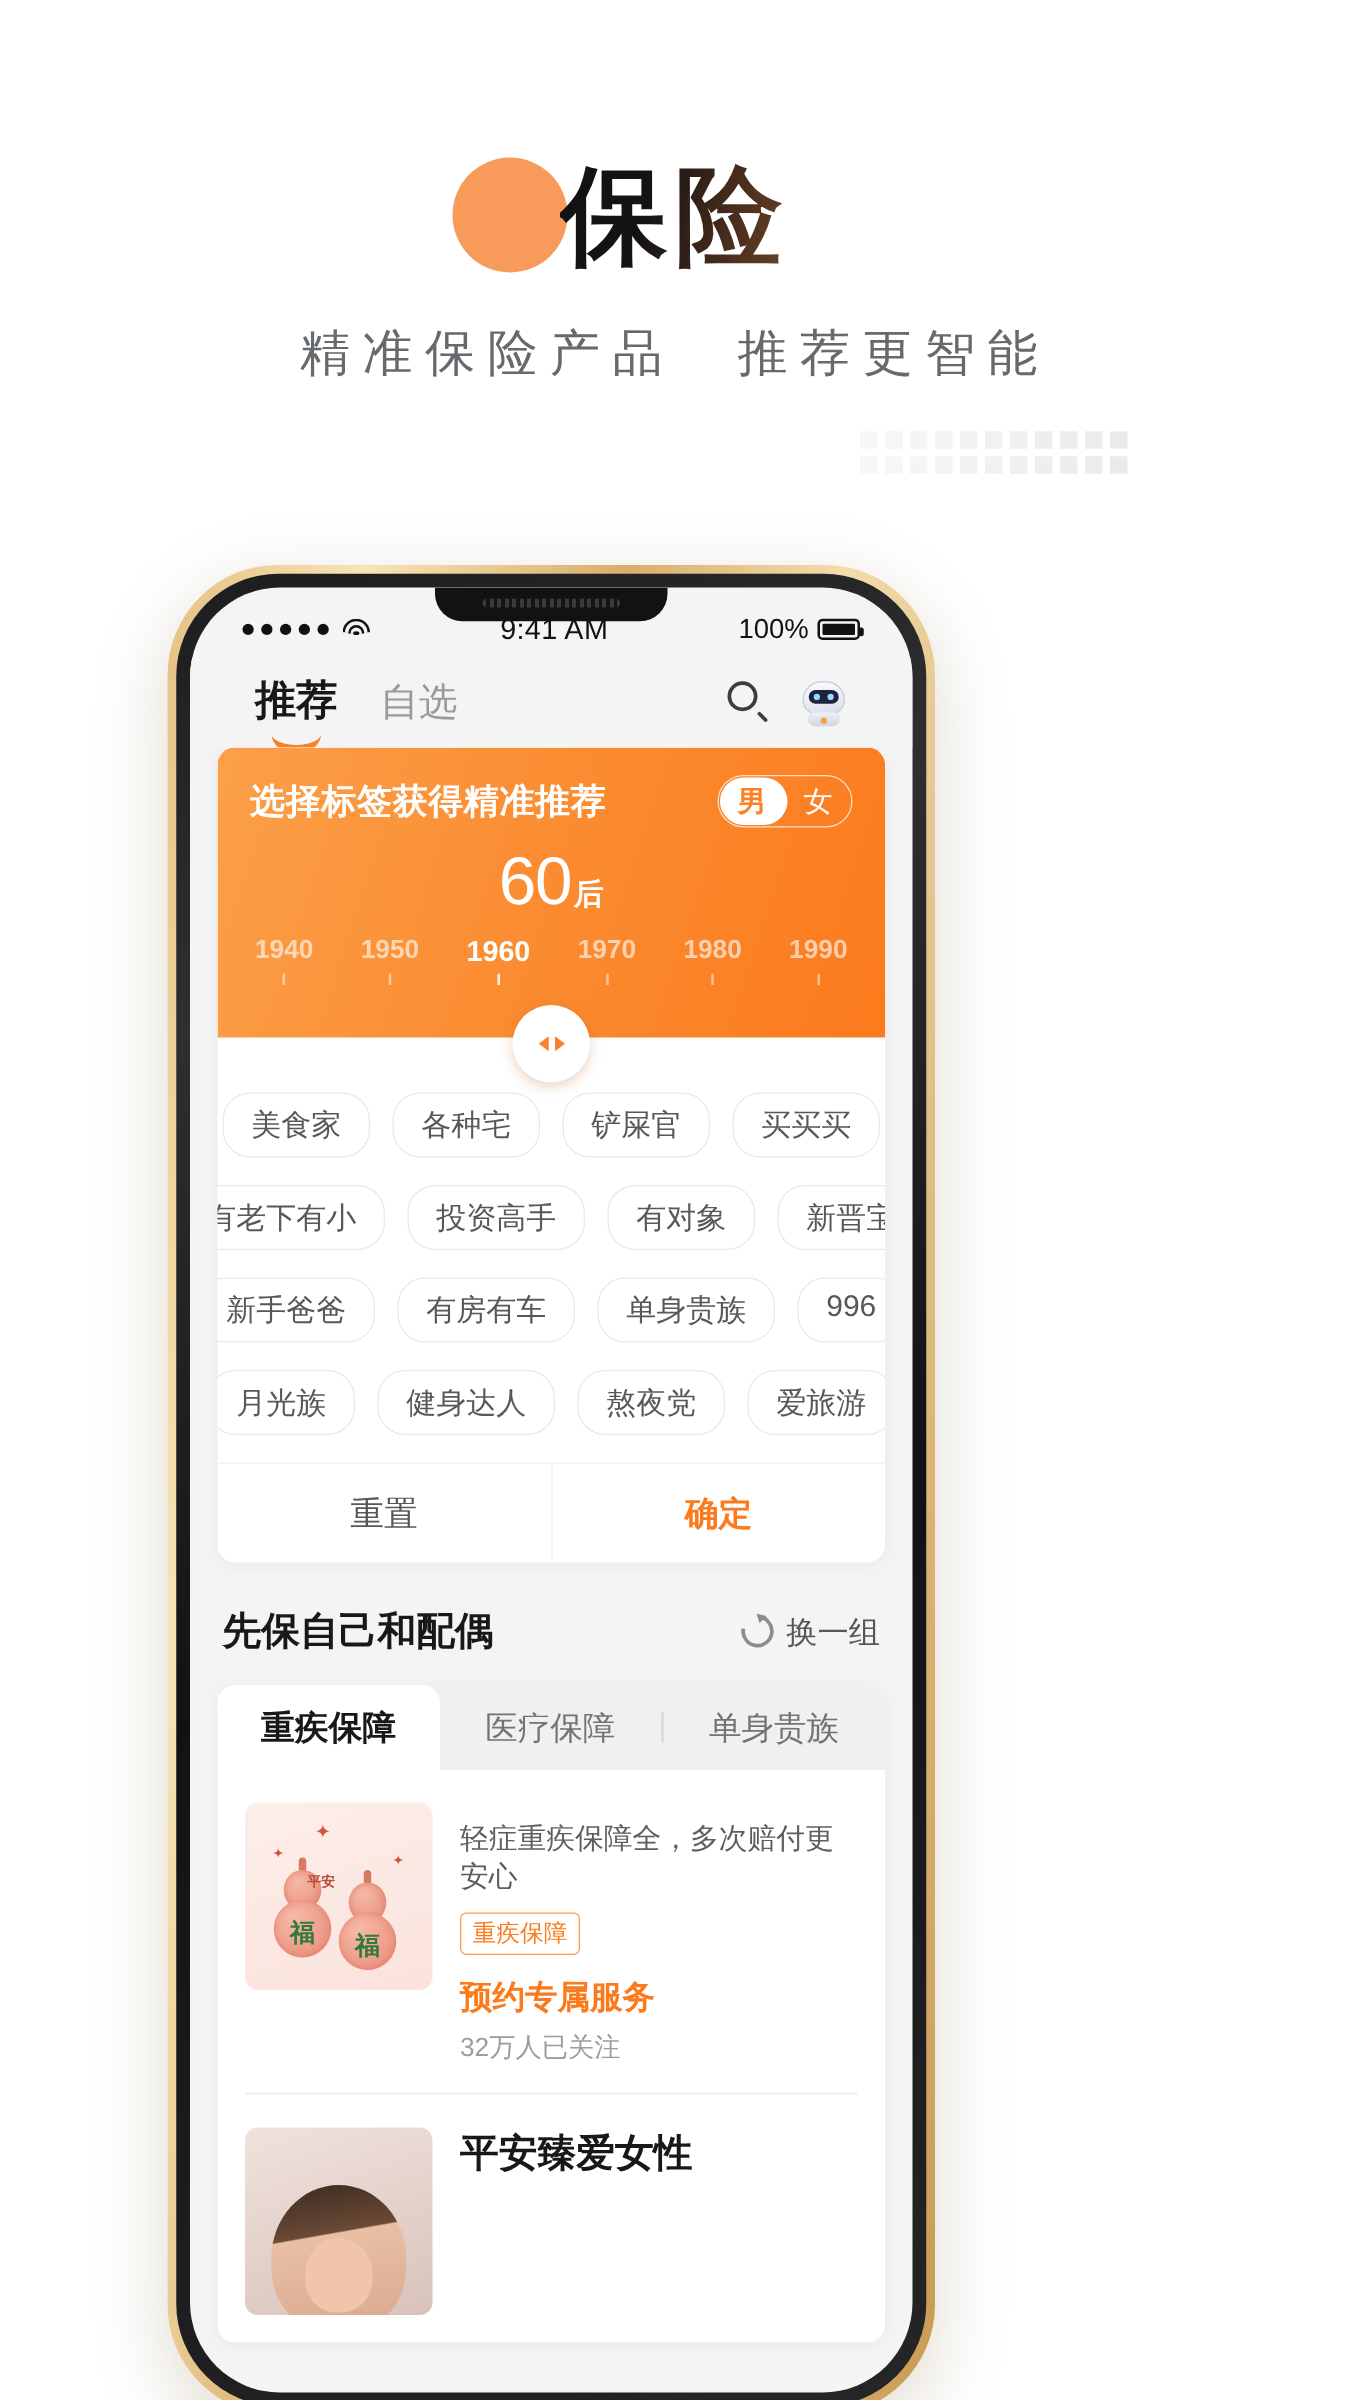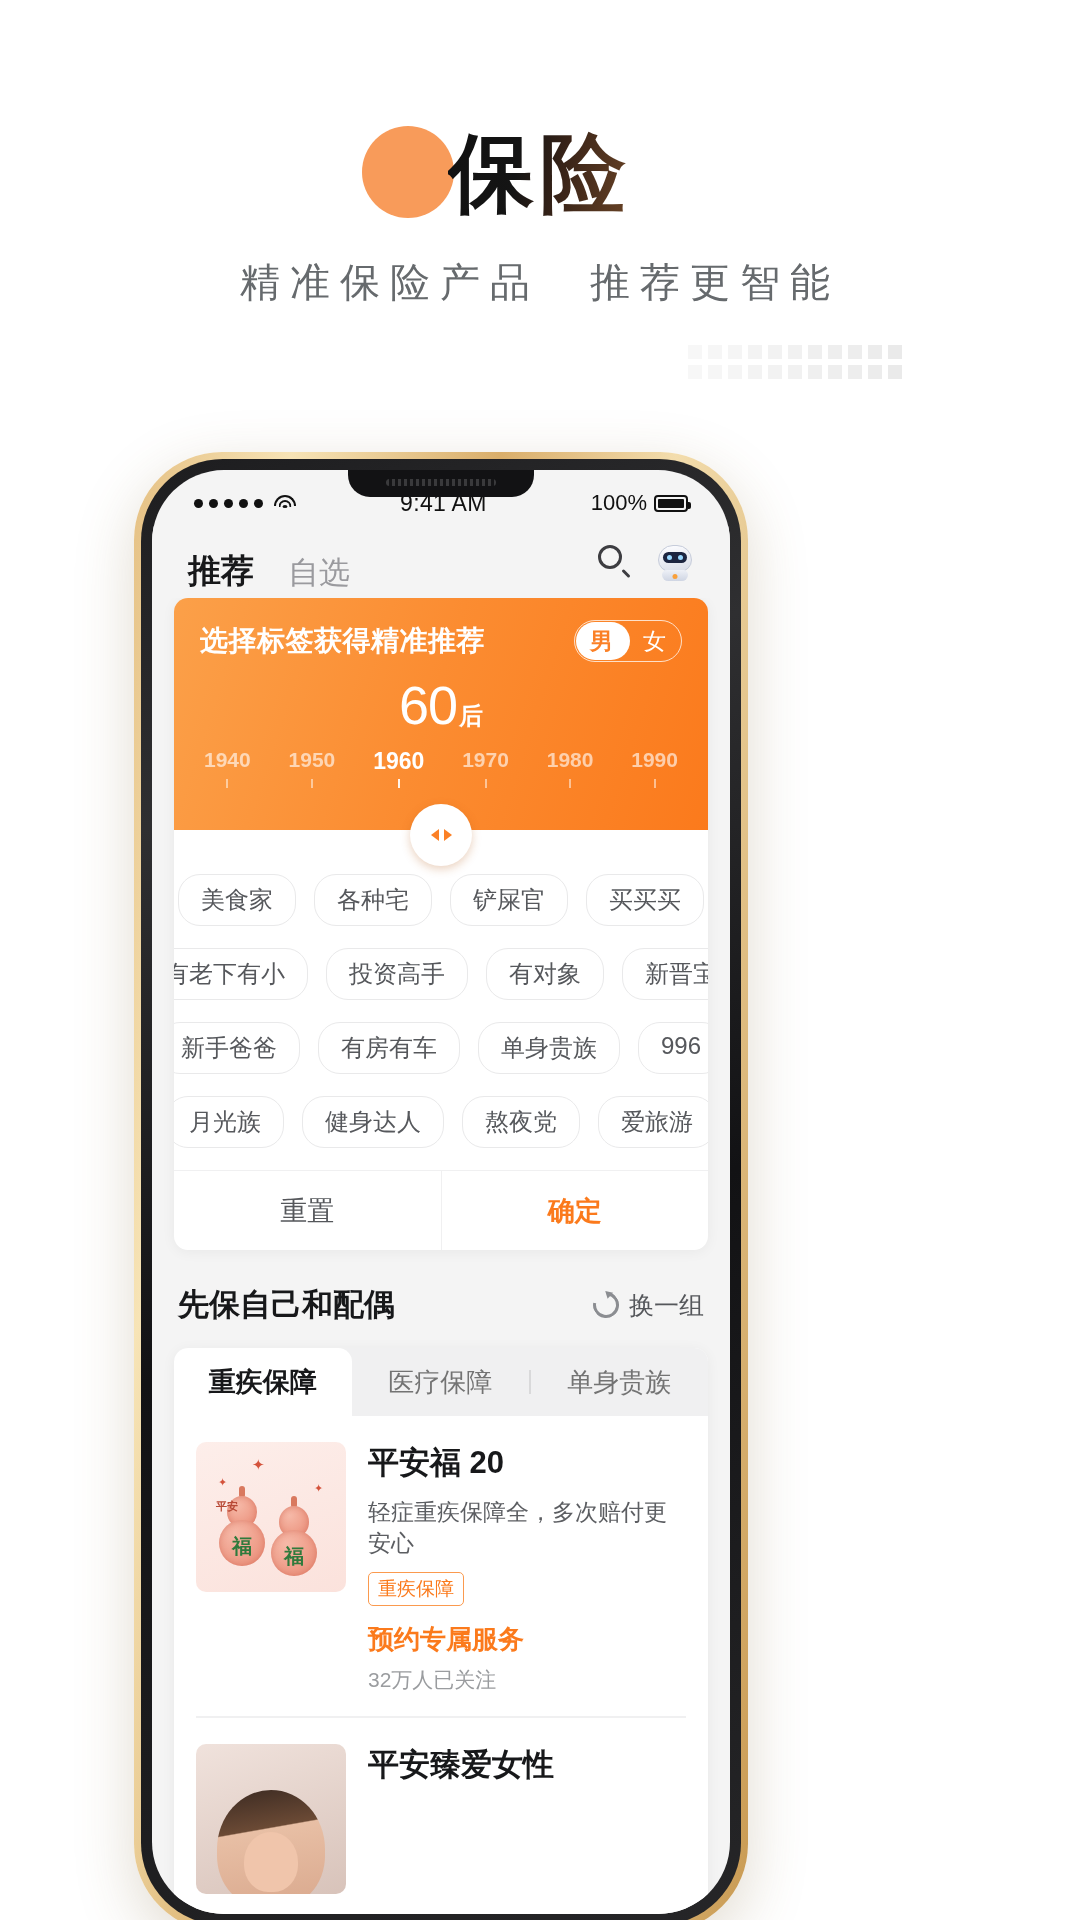--- a/index.html
+++ b/index.html
@@ -93,22 +93,22 @@
                         background:#111; border:none; }
   .sb-time { font-weight:500; font-size:23px; letter-spacing:.3px; }
   .sb-right { display:flex; align-items:center; gap:7px; font-weight:500; }
   .battery { width:34px; height:17px; border:2px solid #111; border-radius:4px; position:relative; padding:2px; }
   .battery:after{ content:""; position:absolute; right:-5px; top:5px; width:3px; height:7px;
                   background:#111; border-radius:0 2px 2px 0; }
   .battery i { display:block; width:100%; height:100%; background:#111; border-radius:1px; }
 
   
   .navbar {
-    height:72px; display:flex; 
-    padding:0 36px; background:#f4f4f4; position:relative;
+    height:72px; display:flex; align-items:center;
+    padding:0 52px; background:#f4f4f4; position:relative;
   }
   .tabs { display:flex; align-items:flex-end; gap:34px; flex:1; }
   .tab { font-size:31px; color:#9a9a9e; position:relative; padding-bottom:4px; }
   .tab.active { color:#17181a; font-weight:bold; font-size:33px; }
   .tab-underline {
     position:absolute; left:50%; transform:translateX(-50%); bottom:-11px;
     width:40px; height:12px; overflow:hidden;
   }
   .tab-underline:before{
     content:""; position:absolute; left:0; top:-16px; width:40px; height:26px;
@@ -214,21 +214,21 @@
   .prod-thumb { width:150px; height:150px; border-radius:10px; flex:none;
                 background:linear-gradient(160deg,#fdeeea,#fbe2dc); position:relative; overflow:hidden; }
   .gourd { position:absolute; width:52px; height:82px; }
   .gourd .top, .gourd .bot { position:absolute; left:50%; transform:translateX(-50%);
         border-radius:50%; background:radial-gradient(circle at 35% 30%,#f6b9a8,#e98a74);
         box-shadow:inset 0 0 6px rgba(190,70,50,.35); }
   .gourd .top { width:30px; height:32px; top:12px; }
   .gourd .bot { width:46px; height:46px; bottom:0; }
   .gourd .txt { position:absolute; bottom:6px; left:0; width:100%; text-align:center;
                 font-size:20px; color:#2f7a3c; font-weight:bold; z-index:3; }
-  .gourd .txt2 { position:absolute; top:17px; left:0; width:100%; text-align:left;
+  .gourd .txt2 { position:absolute; top:17px; left:0; width:100%; text-align:right;
                 font-size:11px; color:#b84a37; font-weight:bold; z-index:3; line-height:10px;}
   .gourd .stem { position:absolute; left:50%; transform:translateX(-50%); top:2px;
                  width:6px; height:12px; background:#d9795f; border-radius:3px; }
   .spark { position:absolute; color:#d4533c; font-size:15px; }
 
   .prod-info { flex:1; min-width:0; }
   .prod-name { font-size:31px; font-weight:bold; color:#17181a; }
   .prod-desc { font-size:23px; color:#5c5e62; margin-top:13px; }
   .prod-badge { display:inline-block; margin-top:13px; border:1.5px solid #FB9A4E;
                 color:#FB7A1C; font-size:19px; border-radius:5px; padding:3px 9px; }
@@ -423,21 +423,20 @@
                 <div class="txt">福</div>
               </div>
               <div class="gourd" style="left:72px;top:52px;">
                 <div class="stem"></div>
                   <div class="top"></div>
                   <div class="bot"></div>
                 <div class="txt">福</div>
               </div>
             </div>
             <div class="prod-info">
-              <div class="prod-name">平安福 20</div>
               <div class="prod-desc">轻症重疾保障全，多次赔付更安心</div>
               <div><span class="prod-badge">重疾保障</span></div>
               <div class="prod-cta">预约专属服务</div>
               <div class="prod-stat">32万人已关注</div>
             </div>
           </div>
 
           <div class="prod-div"></div>
 
           <div class="prod-item">

